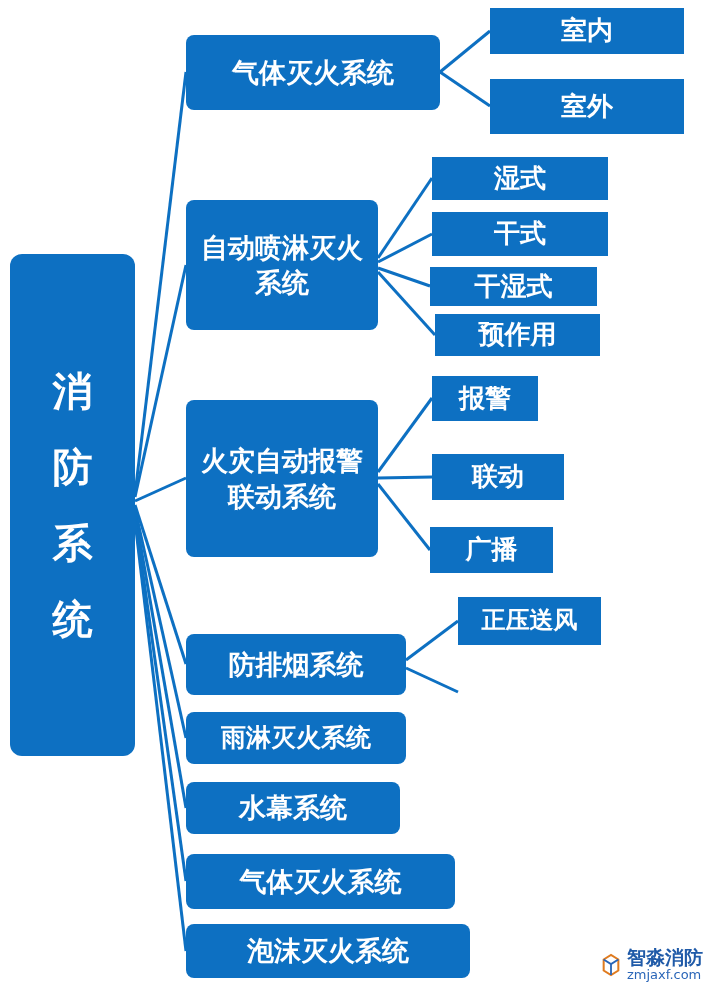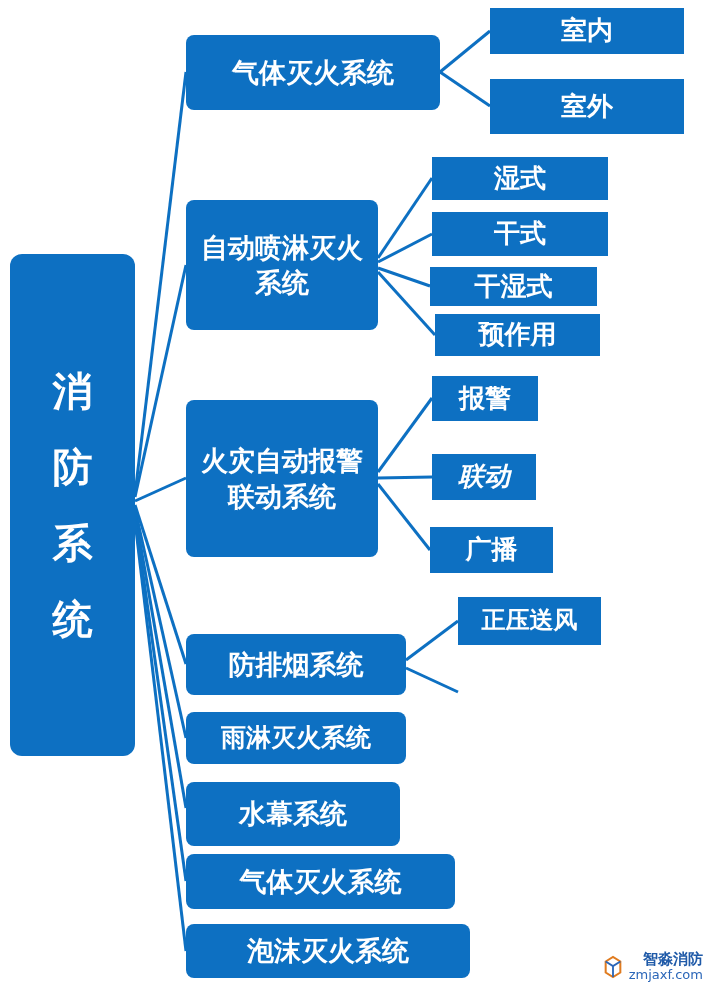--- a/index.html
+++ b/index.html
@@ -50,25 +50,24 @@
   .watermark {
     position: absolute;
     right: 6px;
     bottom: 6px;
     display: flex;
     align-items: center;
     gap: 5px;
   }
   .wm-text { text-align: left; }
   .wm-title {
-    font-size: 15px;
+    font-size: 19px;
     font-weight: bold;
     color: #1f5aa8;
     line-height: 1.1;
-    text-align: right;
   }
   .wm-url {
     font-size: 13px;
     color: #2a66b8;
     line-height: 1.2;
   }
 </style>
 </head>
 <body>
 
@@ -115,29 +114,29 @@
   <div class="box main" style="left:186px; top:200px; width:192px; height:130px;">自动喷淋灭火
 系统</div>
   <div class="box leaf" style="left:432px; top:157px; width:176px; height:43px;">湿式</div>
   <div class="box leaf" style="left:432px; top:212px; width:176px; height:44px;">干式</div>
   <div class="box leaf" style="left:430px; top:267px; width:167px; height:39px;">干湿式</div>
   <div class="box leaf" style="left:435px; top:314px; width:165px; height:42px;">预作用</div>
 
   <div class="box main" style="left:186px; top:400px; width:192px; height:157px;">火灾自动报警
 联动系统</div>
   <div class="box leaf" style="left:432px; top:376px; width:106px; height:45px;">报警</div>
-  <div class="box leaf" style="left:432px; top:454px; width:104px; height:46px;font-style:italic;">联动</div>
+  <div class="box leaf" style="left:432px; top:454px; width:132px; height:46px;">联动</div>
   <div class="box leaf" style="left:430px; top:527px; width:123px; height:46px;">广播</div>
 
   <div class="box main" style="left:186px; top:634px; width:220px; height:61px;">防排烟系统</div>
   <div class="box leaf" style="left:458px; top:597px; width:143px; height:48px; font-size:24px;">正压送风</div>
 
   <div class="box main" style="left:186px; top:712px; width:220px; height:52px; font-size:25px;">雨淋灭火系统</div>
 
-  <div class="box main" style="left:186px; top:782px; width:214px; height:64px;">水幕系统</div>
+  <div class="box main" style="left:186px; top:782px; width:214px; height:52px;">水幕系统</div>
 
   <div class="box main" style="left:186px; top:854px; width:269px; height:55px;">气体灭火系统</div>
 
   <div class="box main" style="left:186px; top:924px; width:284px; height:54px;">泡沫灭火系统</div>
 
   <div class="watermark">
     <svg width="22" height="26" viewBox="0 0 24 28" xmlns="http://www.w3.org/2000/svg">
       <path d="M4 8 L12 3 L20 8 L20 20 L12 25 L4 20 Z" fill="none" stroke="#e07b1f" stroke-width="2.2"></path>
       <path d="M4 8 L12 13 L20 8 M12 13 L12 25" fill="none" stroke="#2a66b8" stroke-width="2"></path>
     </svg>

